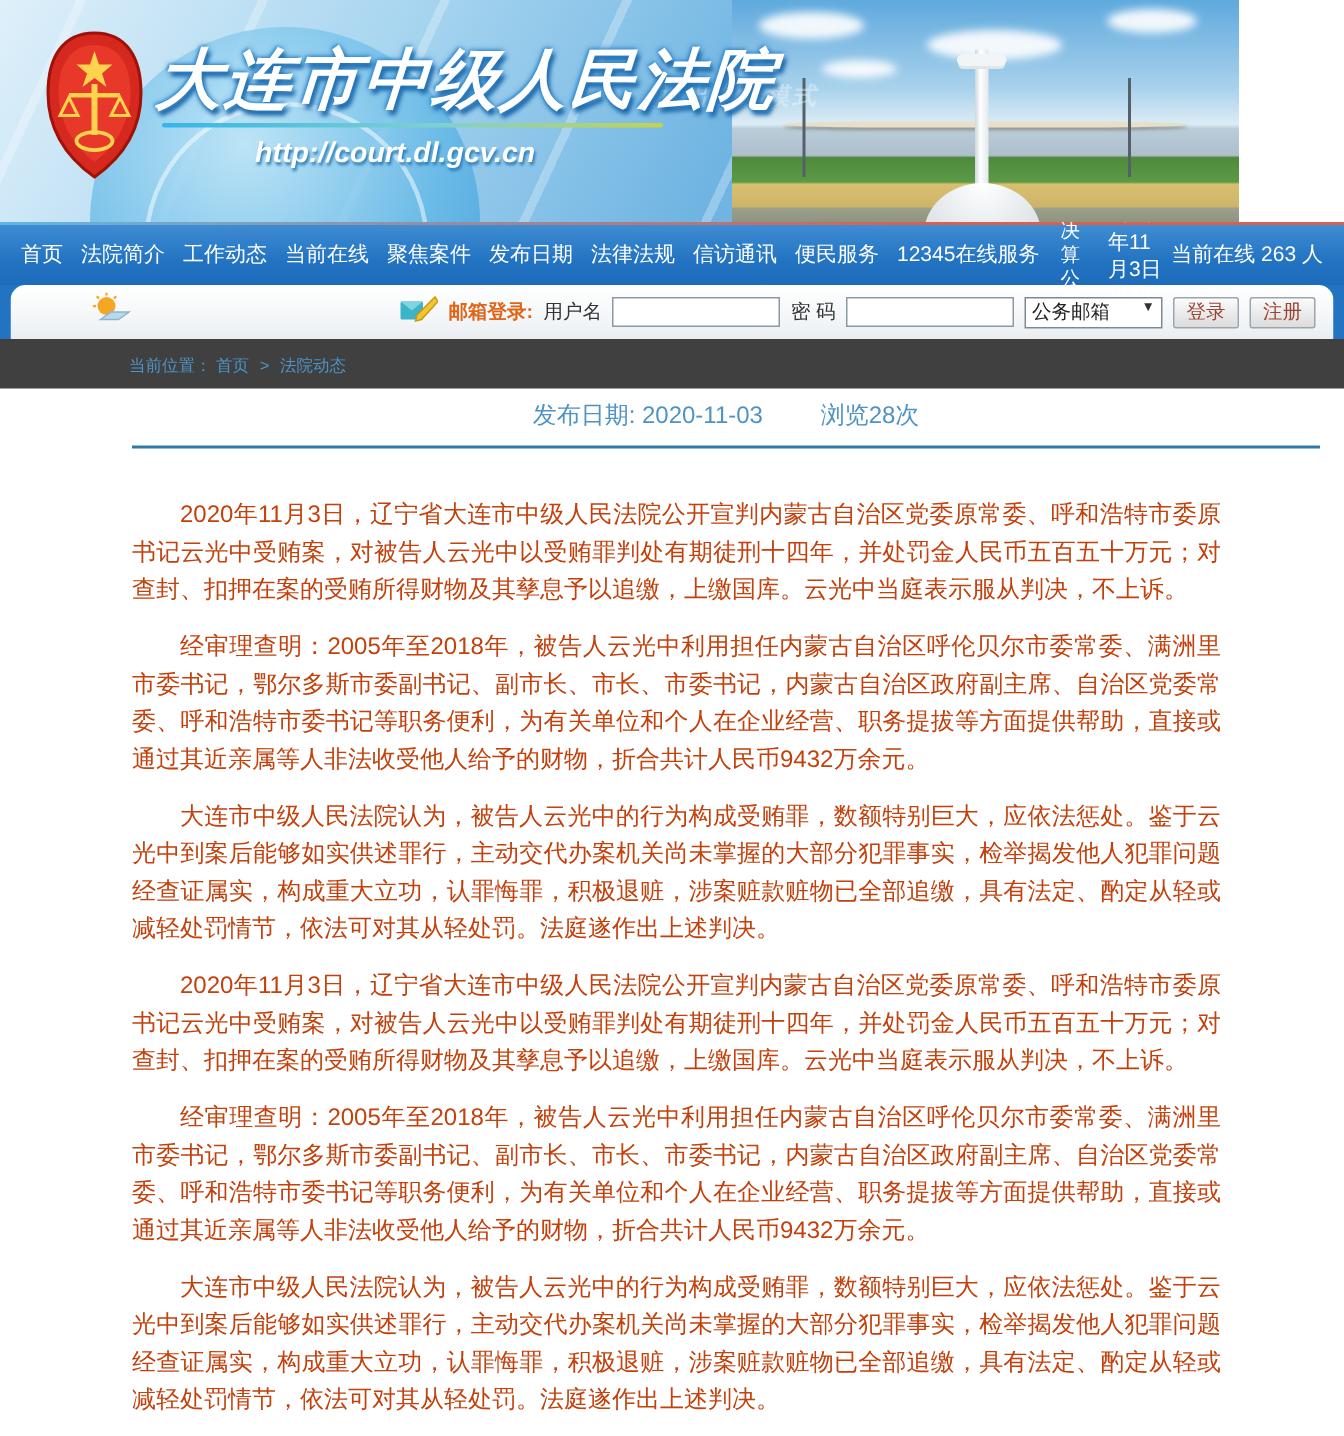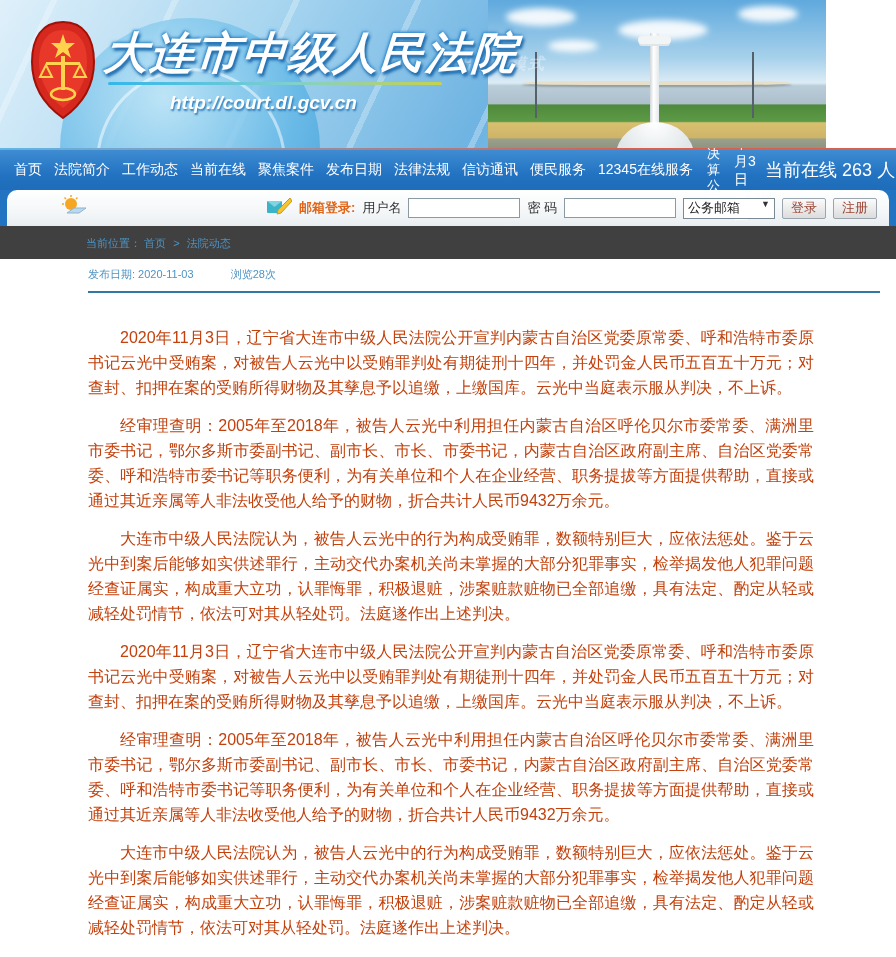--- a/index.html
+++ b/index.html
@@ -32,21 +32,21 @@
     background:linear-gradient(90deg,#35b6e8,#7fd0d0 55%,#c7d24a); border-radius:2px; }
   .site-url { position:absolute; left:170px; top:92px; font-size:19px; font-weight:bold; color:#ffffff; text-shadow:1px 2px 2px #2a7ab8; }
   .header-bottom-line { width:896px; height:2px; background:linear-gradient(90deg,#5fb6e6,#d8604f 70%,#d8604f); }
 
   
   .nav { display:flex; align-items:center; width:896px; height:40px; padding:0 8px;
     background:linear-gradient(#3f8cd2,#2273c2 60%,#1e6cba); color:#ffffff; }
   .nav-item { font-size:14px; padding:0 6px; white-space:nowrap; cursor:pointer; }
   .nav-item-wrap { font-size:13px; width:66px; line-height:16px; margin-left:8px; cursor:pointer; }
   .nav-date { width:158px; font-size:14px; line-height:18px; margin-left:14px; }
-  .nav-online { margin-left:auto; margin-right:6px; font-size:18px; white-space:nowrap; }
+  .nav-online { margin-left:auto; margin-right:6px; font-size:14px; white-space:nowrap; }
 
   
   .login-row { width:896px; height:36px; background:#2273c2; }
   .login-panel { height:38px; margin:0 7px; background:linear-gradient(#ffffff,#f2f5f7 70%,#e9edf0);
     border-radius:10px 10px 0 0; border-bottom:2px solid #cfd6da; display:flex; align-items:center; padding:0 12px; }
   .weather { margin-left:40px; }
   .login-right { margin-left:auto; display:flex; align-items:center; gap:7px; }
   .login-label { color:#e06518; font-weight:bold; font-size:13px; }
   .field-label { color:#333333; font-size:13px; }
   .login-input { width:112px; height:20px; border:1px solid #8a9aa5; background:#ffffff; font-size:12px; padding:0 3px; }
@@ -57,21 +57,21 @@
     border:1px solid #9aa5ad; border-radius:2px; cursor:pointer; font-family:inherit; }
 
   
   .breadcrumb { padding:10px 0 8px 86px; font-size:11px; color:#4e93c4; background:#404040; }
   .breadcrumb a { color:#4e93c4; text-decoration:none; cursor:pointer; }
   .crumb-sep { margin:0 4px; }
 
   
   .article { width:792px; margin:2px 0 0 88px; background:#ffffff; }
   .article-title { text-align:center; font-size:17px; font-weight:bold; color:#1a76c8; letter-spacing:.5px; padding-top:6px; }
-  .article-meta { text-align:left; font-size:11px; color:#4e93c4; margin-top:8px; }
+  .article-meta { text-align:center; font-size:16px; color:#4e93c4; margin-top:8px; }
   .article-meta .views { margin-left:34px; }
   .article-rule { width:792px; height:2px; background:#3079a5; border:0; margin-top:9px; }
   .article-body { width:726px; margin-top:32px; padding-bottom:10px; }
   .article-body p { font-size:16px; line-height:25px; color:#c2410c; text-indent:2em; text-align:justify; margin-bottom:13px; }
 </style>
 </head>
 <body>
 
 <div class="header">
   <div class="streaks"></div>

